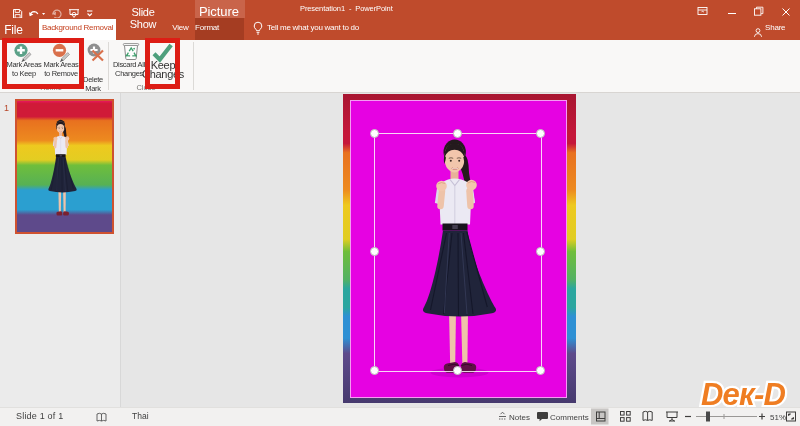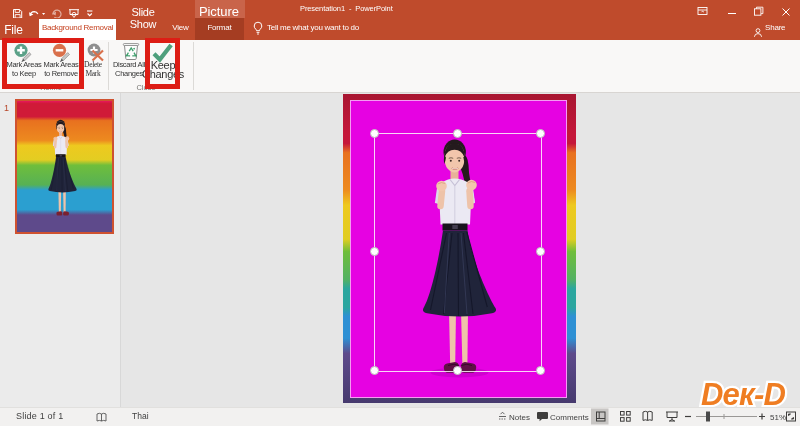--- a/index.html
+++ b/index.html
@@ -134,21 +134,21 @@
 
 <div class="a" style="left:0;top:18px;width:800px;height:22px;background:#bf4b2c;"></div>
 <div class="a w" style="left:0;top:23px;width:27px;font-size:12px;letter-spacing:-0.2px;text-align:center;">File</div>
 
 <div class="a" style="left:39px;top:19px;width:77px;height:21px;background:#ffffff;"></div>
 <div class="a" style="left:39px;top:23px;width:77px;font-size:8px;letter-spacing:-0.3px;color:#c43e1c;text-align:center;white-space:nowrap;">Background Removal</div>
 <div class="a w" style="left:121px;top:6px;width:44px;font-size:11px;letter-spacing:-0.3px;text-align:center;">Slide Show</div>
 <div class="a w" style="left:164px;top:23px;width:33px;font-size:8px;letter-spacing:-0.2px;text-align:center;">View</div>
 
 <div class="a" style="left:195px;top:18px;width:49px;height:22px;background:#a53d22;"></div>
-<div class="a w" style="left:195px;top:23px;width:49px;font-size:8px;letter-spacing:-0.2px;text-align:center;">Format</div>
+<div class="a w" style="left:195px;top:23px;width:49px;font-size:8px;letter-spacing:-0.2px;text-align:left;">Format</div>
 
 <div class="a" style="left:252px;top:21px;" id="bulb">
 <svg width="12" height="15" viewBox="0 0 12 15">
   <g stroke="#fff" fill="none" stroke-width="1">
     <path d="M2.2,5 a3.8,3.8 0 1 1 7.6,0 q0,1.8 -1.5,3.1 q-0.8,0.7 -0.8,1.6 h-3 q0,-0.9 -0.8,-1.6 q-1.5,-1.3 -1.5,-3.1 z"></path>
     <path d="M4.6,11.4 h2.8 M5,13 h2" stroke-width="0.9"></path>
   </g>
 </svg>
 </div>
 <div class="a w" style="left:267px;top:23px;font-size:8px;letter-spacing:-0.25px;">Tell me what you want to do</div>
@@ -163,21 +163,21 @@
 </div>
 <div class="a w" style="left:765px;top:23px;font-size:8px;letter-spacing:-0.2px;">Share</div>
 
 <div class="a" style="left:0;top:40px;width:800px;height:52px;background:#f9f8f7;border-bottom:1px solid #d8d5d2;"></div>
 
 <div class="a" style="left:108px;top:42px;width:1px;height:48px;background:#dcdad7;"></div>
 <div class="a" style="left:193px;top:42px;width:1px;height:48px;background:#dcdad7;"></div>
 
 <div class="a" style="left:-6px;top:61px;width:60px;font-size:7.5px;letter-spacing:-0.3px;color:#333;text-align:center;line-height:8.5px;">Mark Areas<br>to Keep</div>
 <div class="a" style="left:31px;top:61px;width:60px;font-size:7.5px;letter-spacing:-0.3px;color:#333;text-align:center;line-height:8.5px;">Mark Areas<br>to Remove</div>
-<div class="a" style="left:73px;top:61px;width:40px;font-size:7.5px;letter-spacing:-0.3px;color:#333;text-align:center;line-height:8.5px;font-family:Liberation Serif, serif;">Delete<br>Mark</div>
+<div class="a" style="left:73px;top:76px;width:40px;font-size:7.5px;letter-spacing:-0.3px;color:#333;text-align:center;line-height:8.5px;">Delete<br>Mark</div>
 <div class="a" style="left:99px;top:61px;width:60px;font-size:7.5px;letter-spacing:-0.3px;color:#333;text-align:center;line-height:8.5px;">Discard All<br>Changes</div>
 <div class="a" style="left:133px;top:61px;width:60px;font-size:11px;letter-spacing:-0.3px;color:#333;text-align:center;line-height:8.5px;">Keep<br>Changes</div>
 
 <div class="a" style="left:21px;top:83px;width:60px;font-size:7.5px;color:#7a7874;text-align:center;">Refine</div>
 <div class="a" style="left:116px;top:83px;width:60px;font-size:7.5px;color:#7a7874;text-align:center;">Close</div>
 
 <div class="a" style="left:0;top:40px;" id="ribicons">
 <svg width="200" height="52" viewBox="0 0 200 52">
 
   <g>

